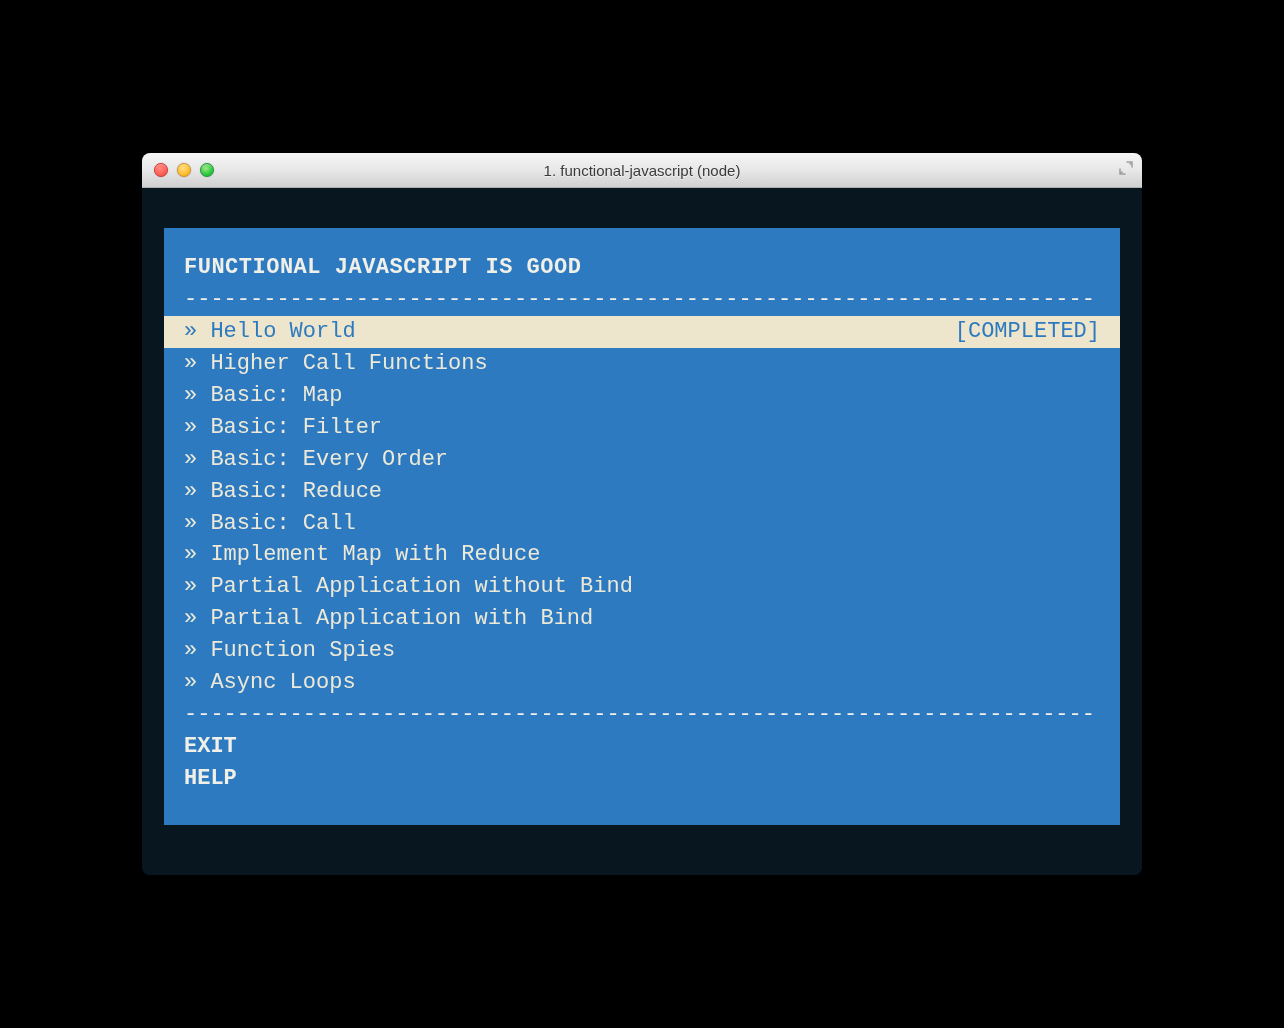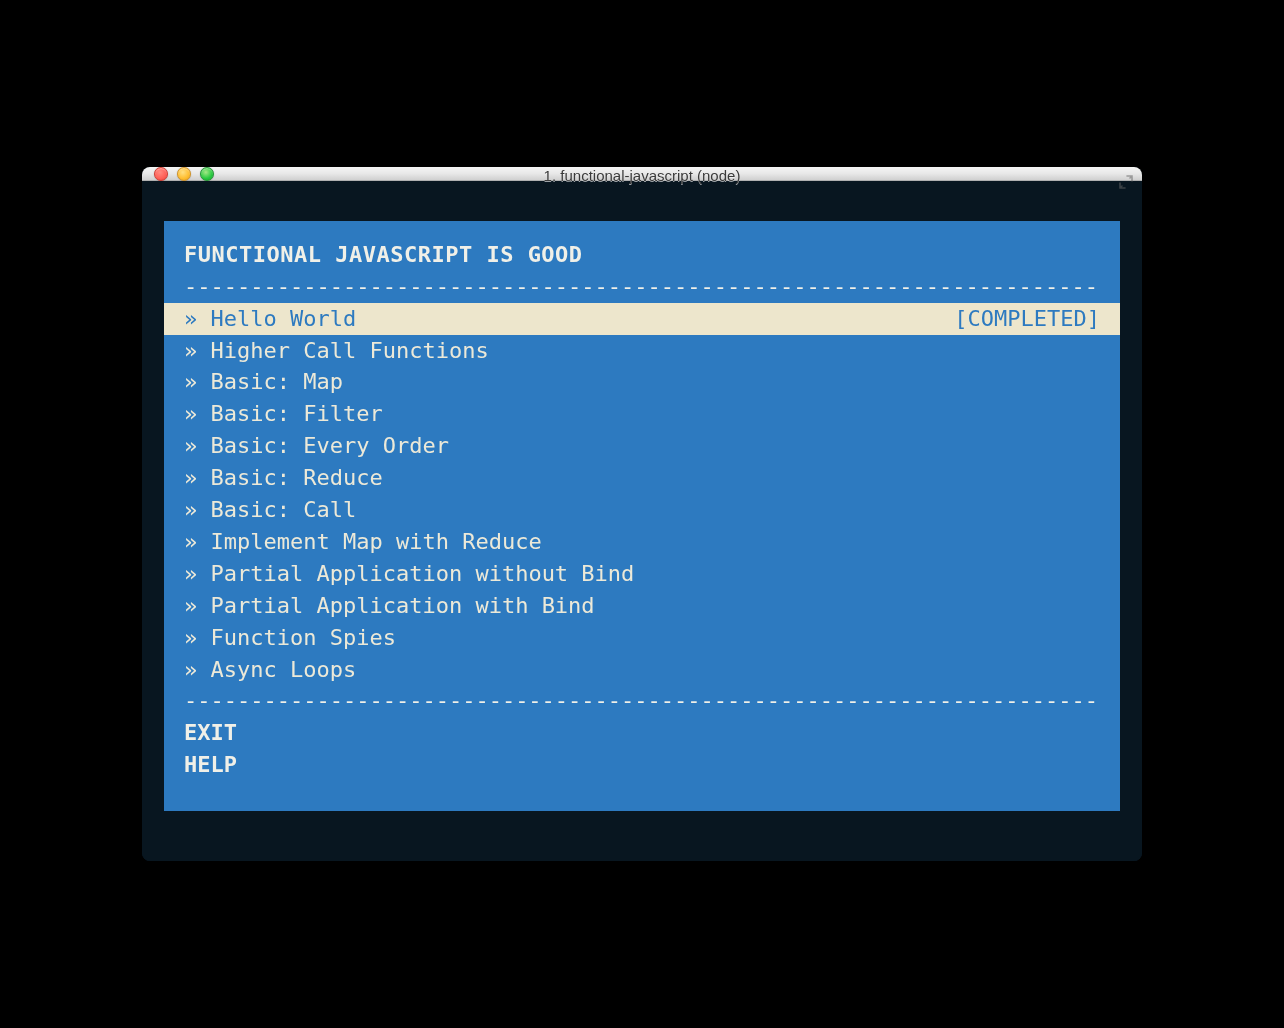--- a/index.html
+++ b/index.html
@@ -14,24 +14,25 @@
     }
     .window {
       width: 1000px;
       background: #0a1a24;
       border-radius: 8px;
       box-shadow: 0 20px 60px rgba(0,0,0,0.6);
       overflow: hidden;
       position: relative;
     }
     .titlebar {
-      height: 14px;
+      height: 35px;
       background: linear-gradient(to bottom, #f5f5f5 0%, #e8e8e8 50%, #d0d0d0 100%);
       border-bottom: 1px solid #b0b0b0;
       display: flex;
+      align-items: center;
       position: relative;
     }
     .traffic-lights {
       display: flex;
       gap: 9px;
       padding-left: 12px;
       z-index: 2;
     }
     .tl {
       width: 14px;
@@ -59,23 +60,24 @@
       height: 16px;
       opacity: 0.55;
     }
     .maximize-icon svg { display:block; }
     .terminal-body {
       background: #081620;
       padding: 40px 22px 50px 22px;
     }
     .panel {
       background: #2d7ac0;
-      padding: 18px 0 30px 0;
+      padding: 24px 0 30px 0;
       font-size: 22px;
       line-height: 1.45;
+      font-family: Liberation Mono, monospace;
     }
     .panel-inner { padding: 0 20px; }
     .heading {
       color: #f0f0e8;
       font-weight: bold;
       letter-spacing: 0.5px;
     }
     .divider {
       color: #f0f0e8;
       white-space: nowrap;

